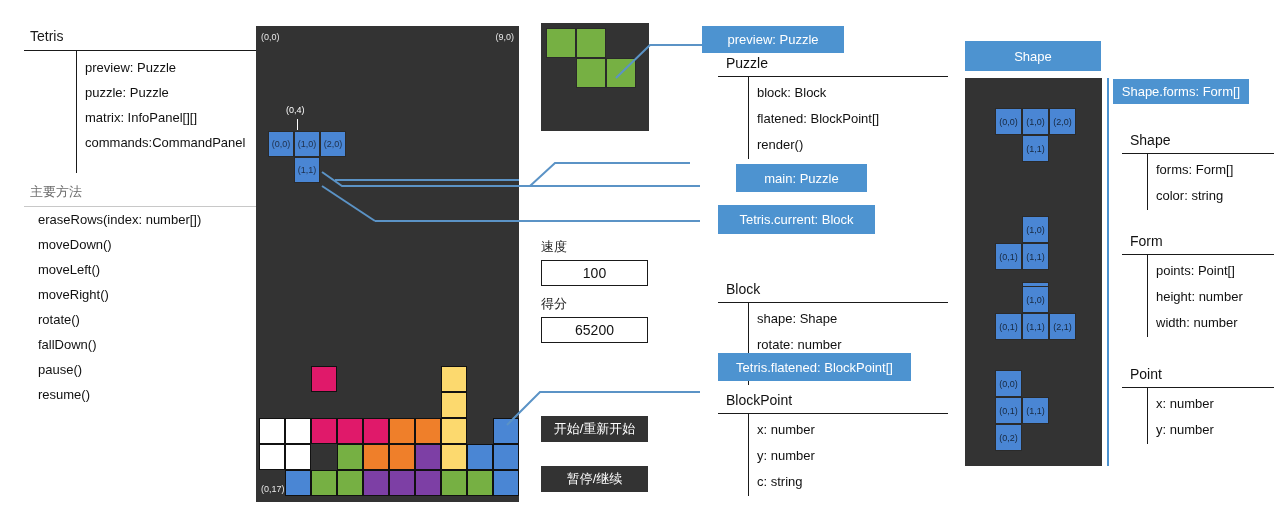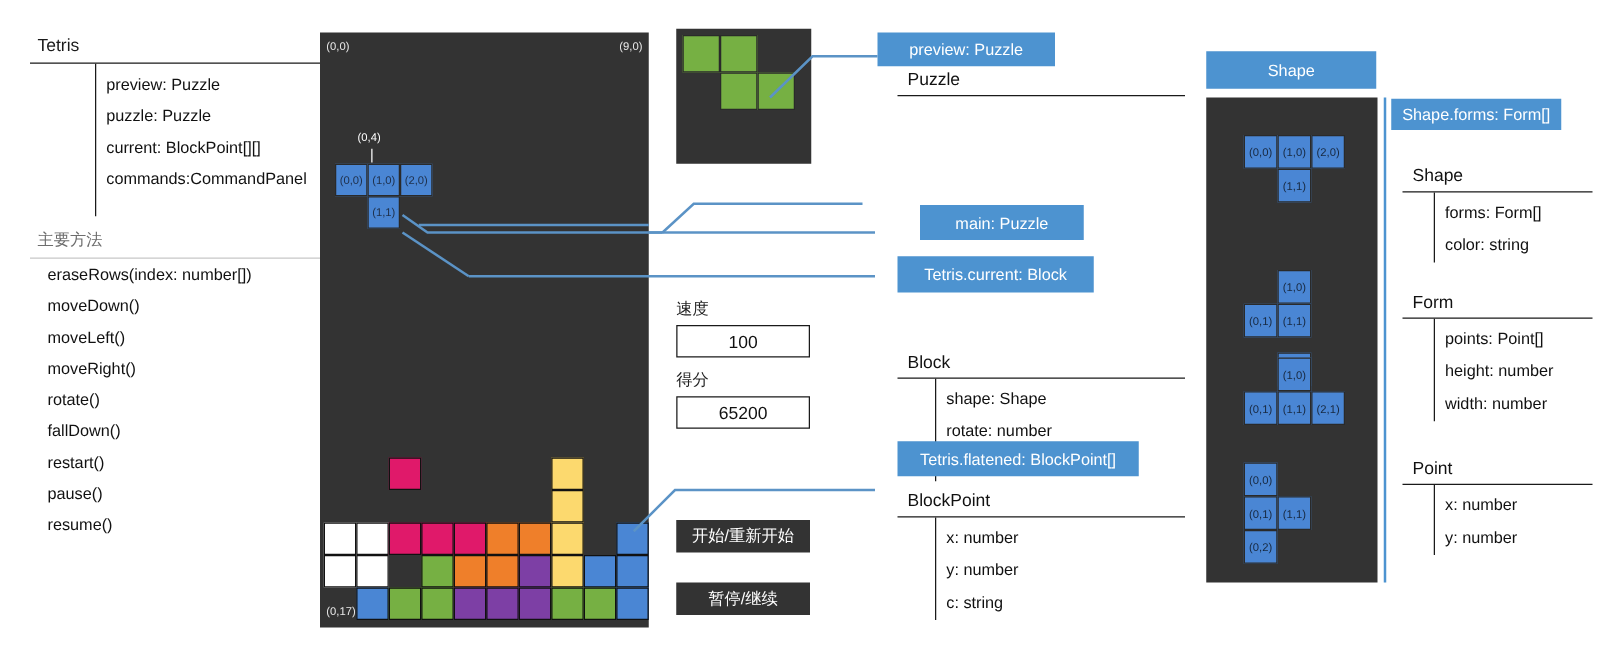--- a/index.html
+++ b/index.html
@@ -66,34 +66,33 @@
 </style>
 </head>
 <body>
 
 <div class="abs" id="class-card">
   <div class="card-title">Tetris</div>
   <div class="card-rule"></div>
   <div class="members">
     <div class="member">preview: Puzzle</div>
     <div class="member">puzzle: Puzzle</div>
-    <div class="member">current: BlockPoint[][]</div>
+    <div class="member">matrix: InfoPanel[][]</div>
     <div class="member">commands:CommandPanel</div>
     <div style="height:16px"></div>
   </div>
   <div class="sect-title">主要方法</div>
   <div class="card-rule light"></div>
   <div style="padding-left:6px">
     <div class="member">eraseRows(index: number[])</div>
     <div class="member">moveDown()</div>
     <div class="member">moveLeft()</div>
     <div class="member">moveRight()</div>
     <div class="member">rotate()</div>
     <div class="member">fallDown()</div>
-    <div class="member">restart()</div>
     <div class="member">pause()</div>
     <div class="member">resume()</div>
   </div>
 </div>
 
 <div class="abs" id="board">
   <div class="corner" style="left:5px;top:6px;">(0,0)</div>
   <div class="corner" style="right:5px;top:6px;">(9,0)</div>
   <div class="corner" style="left:5px;bottom:8px;">(0,17)</div>
   <div class="corner" style="right:5px;bottom:8px;">(9,17)</div>
@@ -169,20 +168,25 @@
   <path d="M 530 186 L 555 163 L 690 163"></path>
   <path d="M 375 221 L 700 221"></path>
   <path d="M 322 186 L 375 221"></path>
   <path d="M 507 425 L 540 392 L 700 392"></path>
 </svg>
 
 <div class="tag" style="left:702px;top:26px;width:142px;height:27px;">preview: Puzzle</div>
 <div class="doc" style="left:718px;top:55px;width:230px;">
   <div class="doc-title">Puzzle</div>
   <div class="doc-rule"></div>
+  <div class="doc-members">
+    <div class="doc-member">block: Block</div>
+    <div class="doc-member">flatened: BlockPoint[]</div>
+    <div class="doc-member">render()</div>
+  </div>
 </div>
 
 <div class="tag" style="left:690px;top:164px;width:131px;height:28px;margin-left:46px;">main: Puzzle</div>
 
 <div class="tag" style="left:718px;top:205px;width:157px;height:29px;">Tetris.current: Block</div>
 <div class="doc" style="left:718px;top:236px;width:230px;margin-top:45px;">
   <div class="doc-title">Block</div>
   <div class="doc-rule"></div>
   <div class="doc-members">
     <div class="doc-member">shape: Shape</div>

